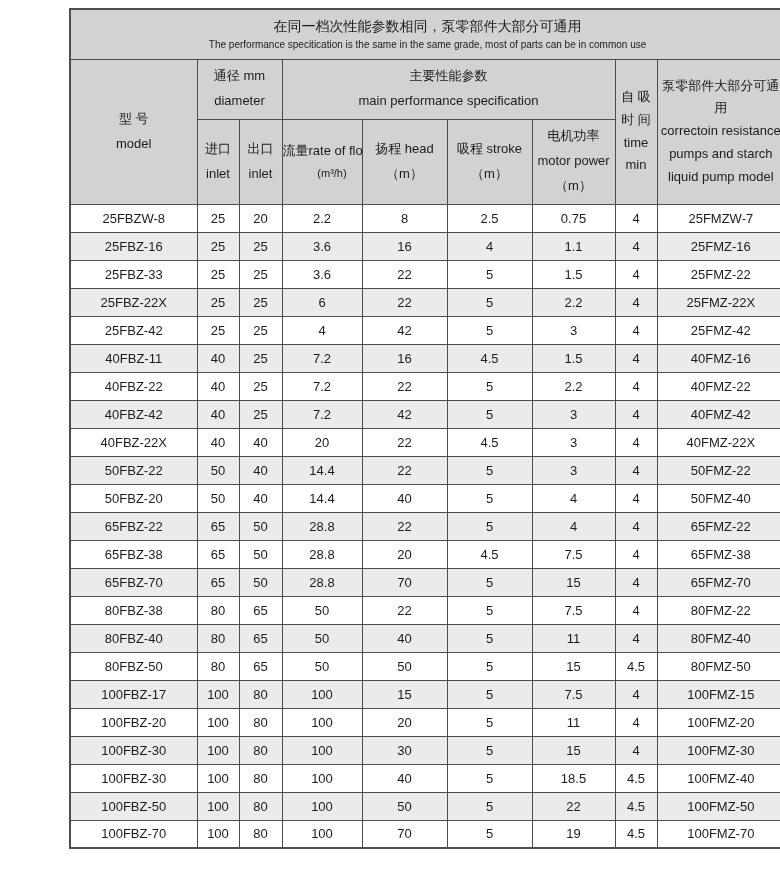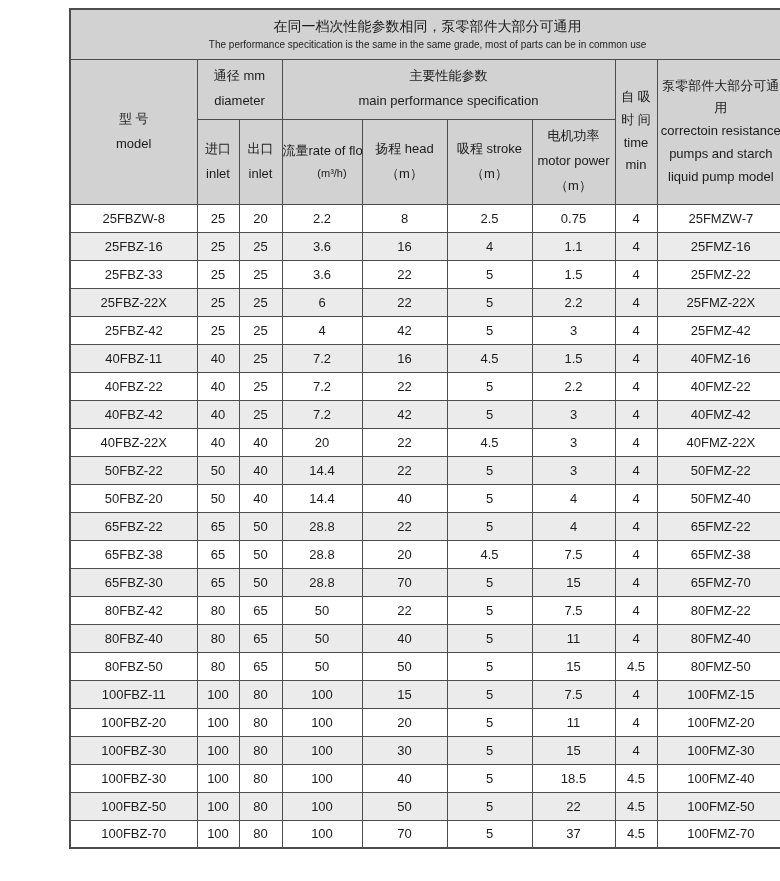--- a/index.html
+++ b/index.html
@@ -261,32 +261,32 @@
           <td>65</td>
           <td>50</td>
           <td>28.8</td>
           <td>20</td>
           <td>4.5</td>
           <td>7.5</td>
           <td>4</td>
           <td>65FMZ-38</td>
         </tr>
         <tr>
-          <td>65FBZ-30</td>
+          <td>65FBZ-70</td>
           <td>65</td>
           <td>50</td>
           <td>28.8</td>
           <td>70</td>
           <td>5</td>
           <td>15</td>
           <td>4</td>
           <td>65FMZ-70</td>
         </tr>
         <tr>
-          <td>80FBZ-42</td>
+          <td>80FBZ-38</td>
           <td>80</td>
           <td>65</td>
           <td>50</td>
           <td>22</td>
           <td>5</td>
           <td>7.5</td>
           <td>4</td>
           <td>80FMZ-22</td>
         </tr>
         <tr>
@@ -305,21 +305,21 @@
           <td>80</td>
           <td>65</td>
           <td>50</td>
           <td>50</td>
           <td>5</td>
           <td>15</td>
           <td>4.5</td>
           <td>80FMZ-50</td>
         </tr>
         <tr>
-          <td>100FBZ-11</td>
+          <td>100FBZ-17</td>
           <td>100</td>
           <td>80</td>
           <td>100</td>
           <td>15</td>
           <td>5</td>
           <td>7.5</td>
           <td>4</td>
           <td>100FMZ-15</td>
         </tr>
         <tr>
@@ -366,19 +366,19 @@
           <td>4.5</td>
           <td>100FMZ-50</td>
         </tr>
         <tr>
           <td>100FBZ-70</td>
           <td>100</td>
           <td>80</td>
           <td>100</td>
           <td>70</td>
           <td>5</td>
-          <td>37</td>
+          <td>19</td>
           <td>4.5</td>
           <td>100FMZ-70</td>
         </tr>
       </tbody>
   </table>
 </div>
 
 </body></html>

